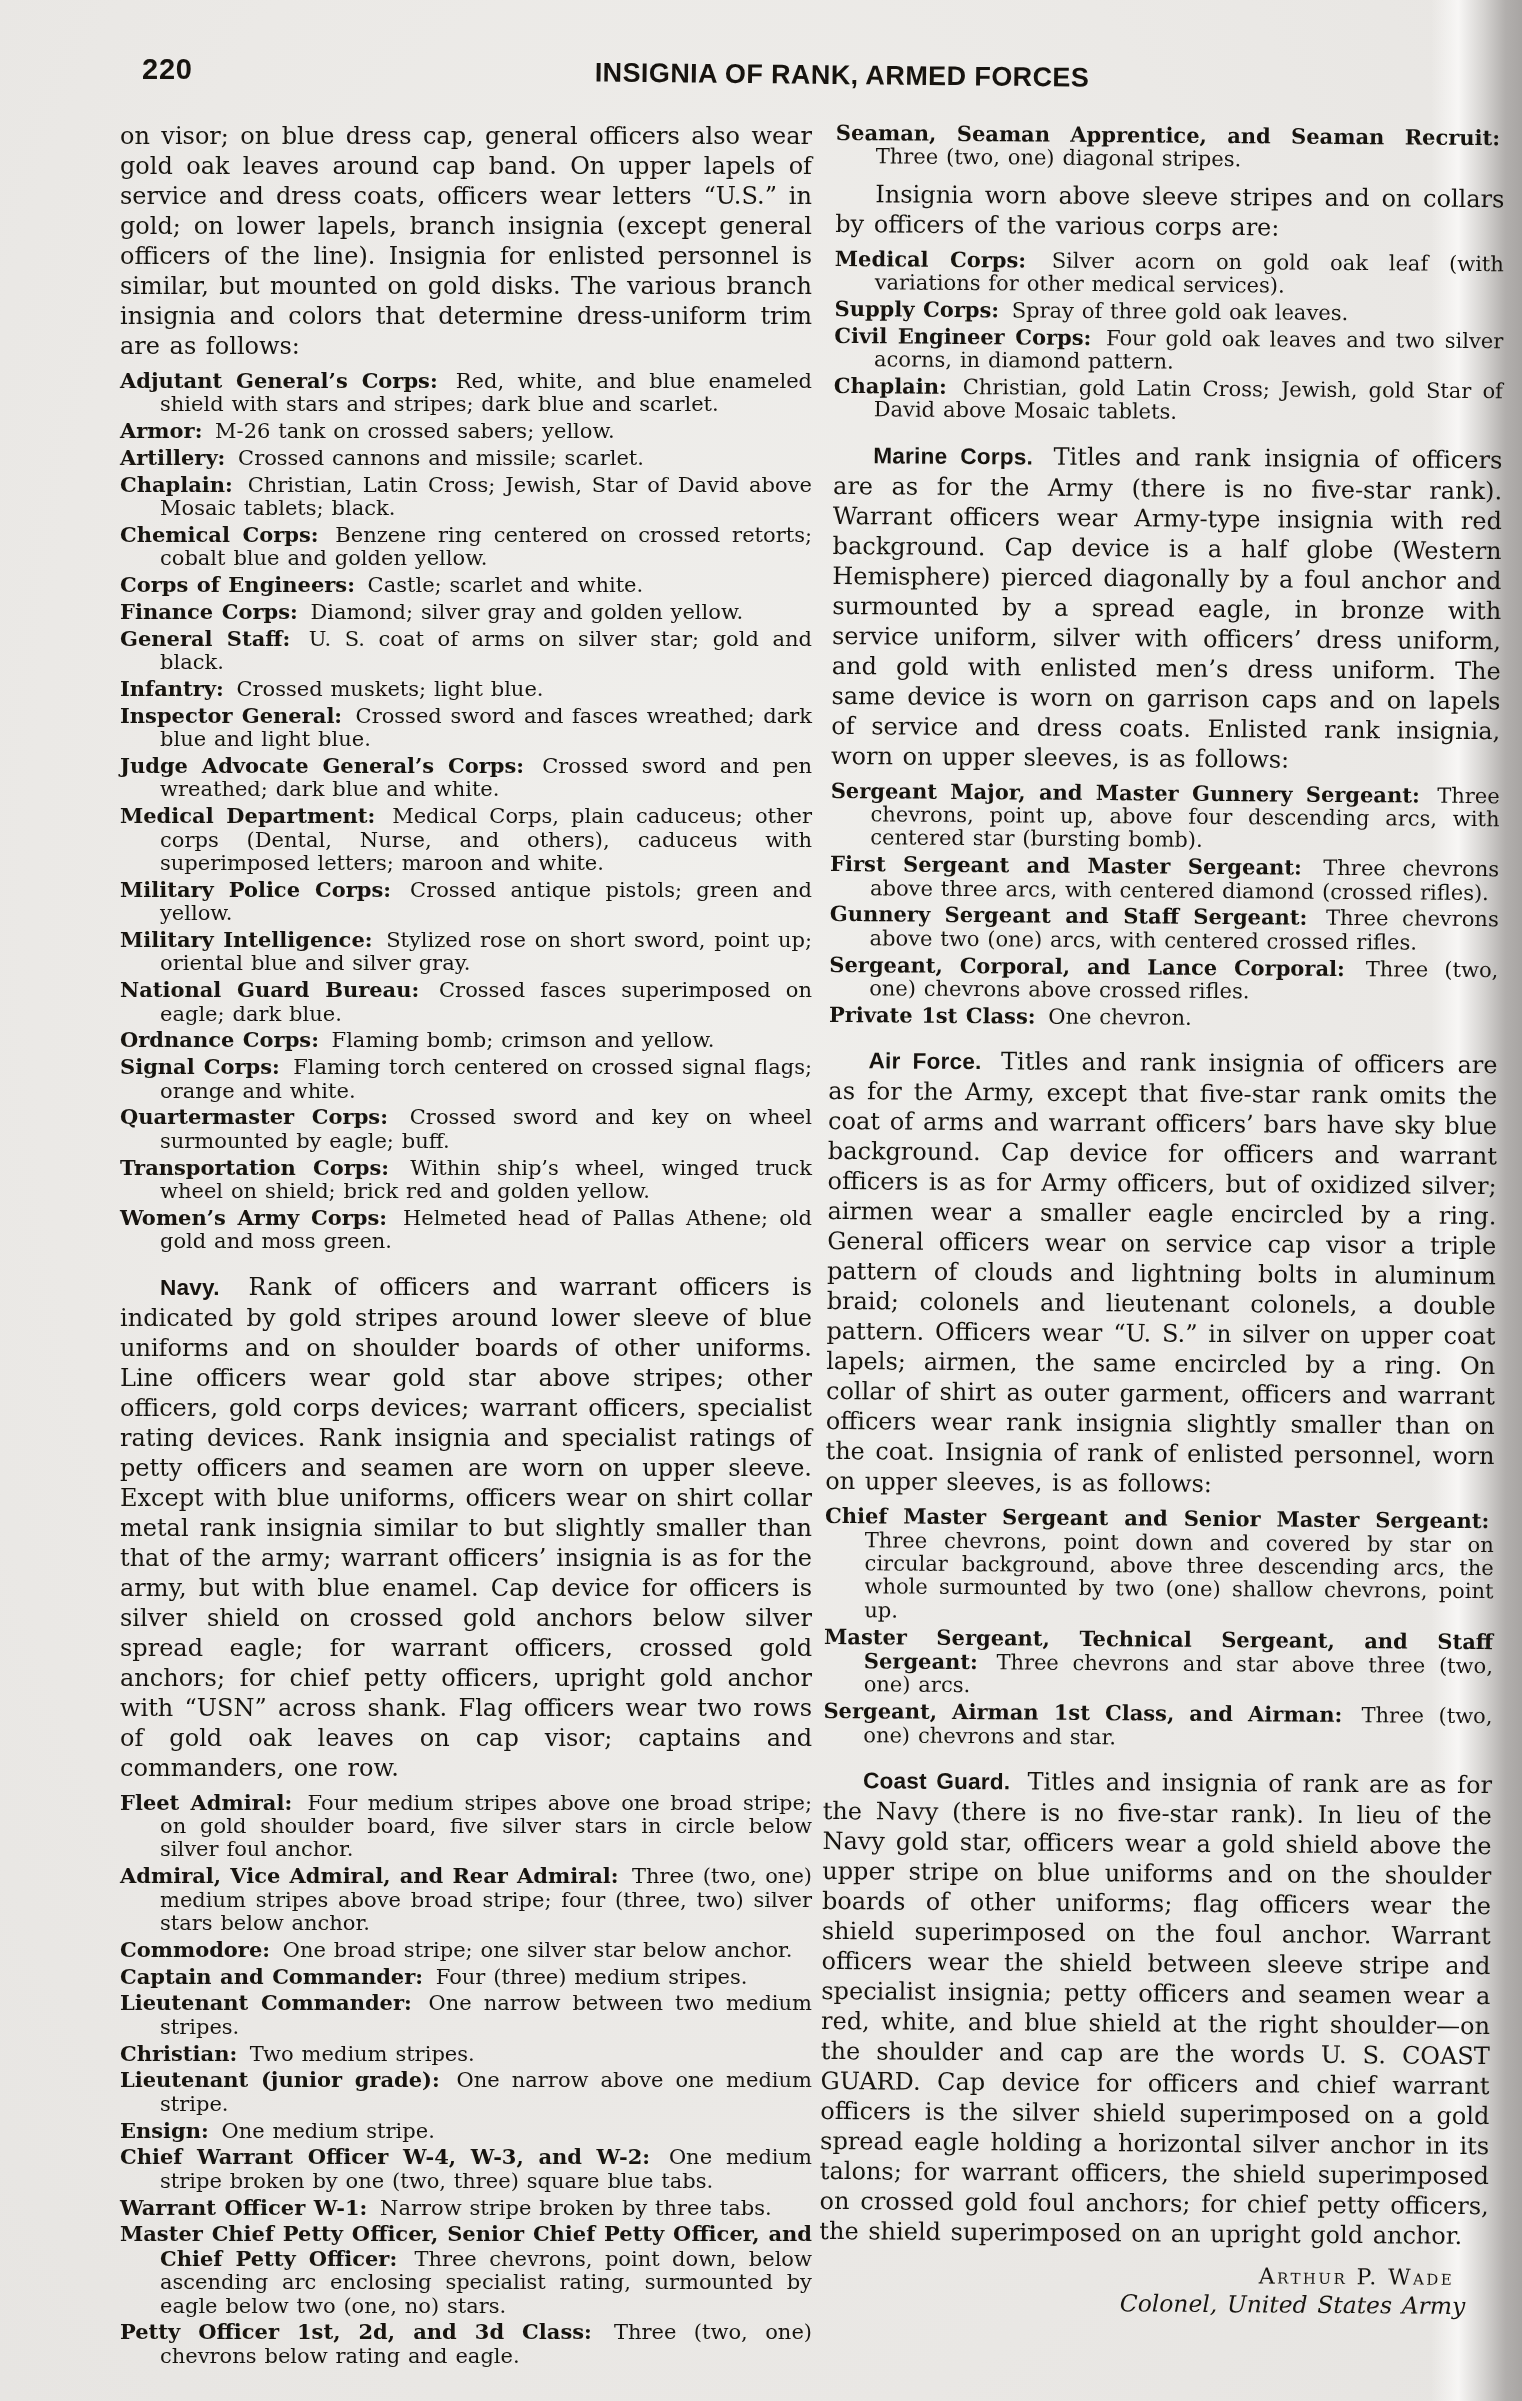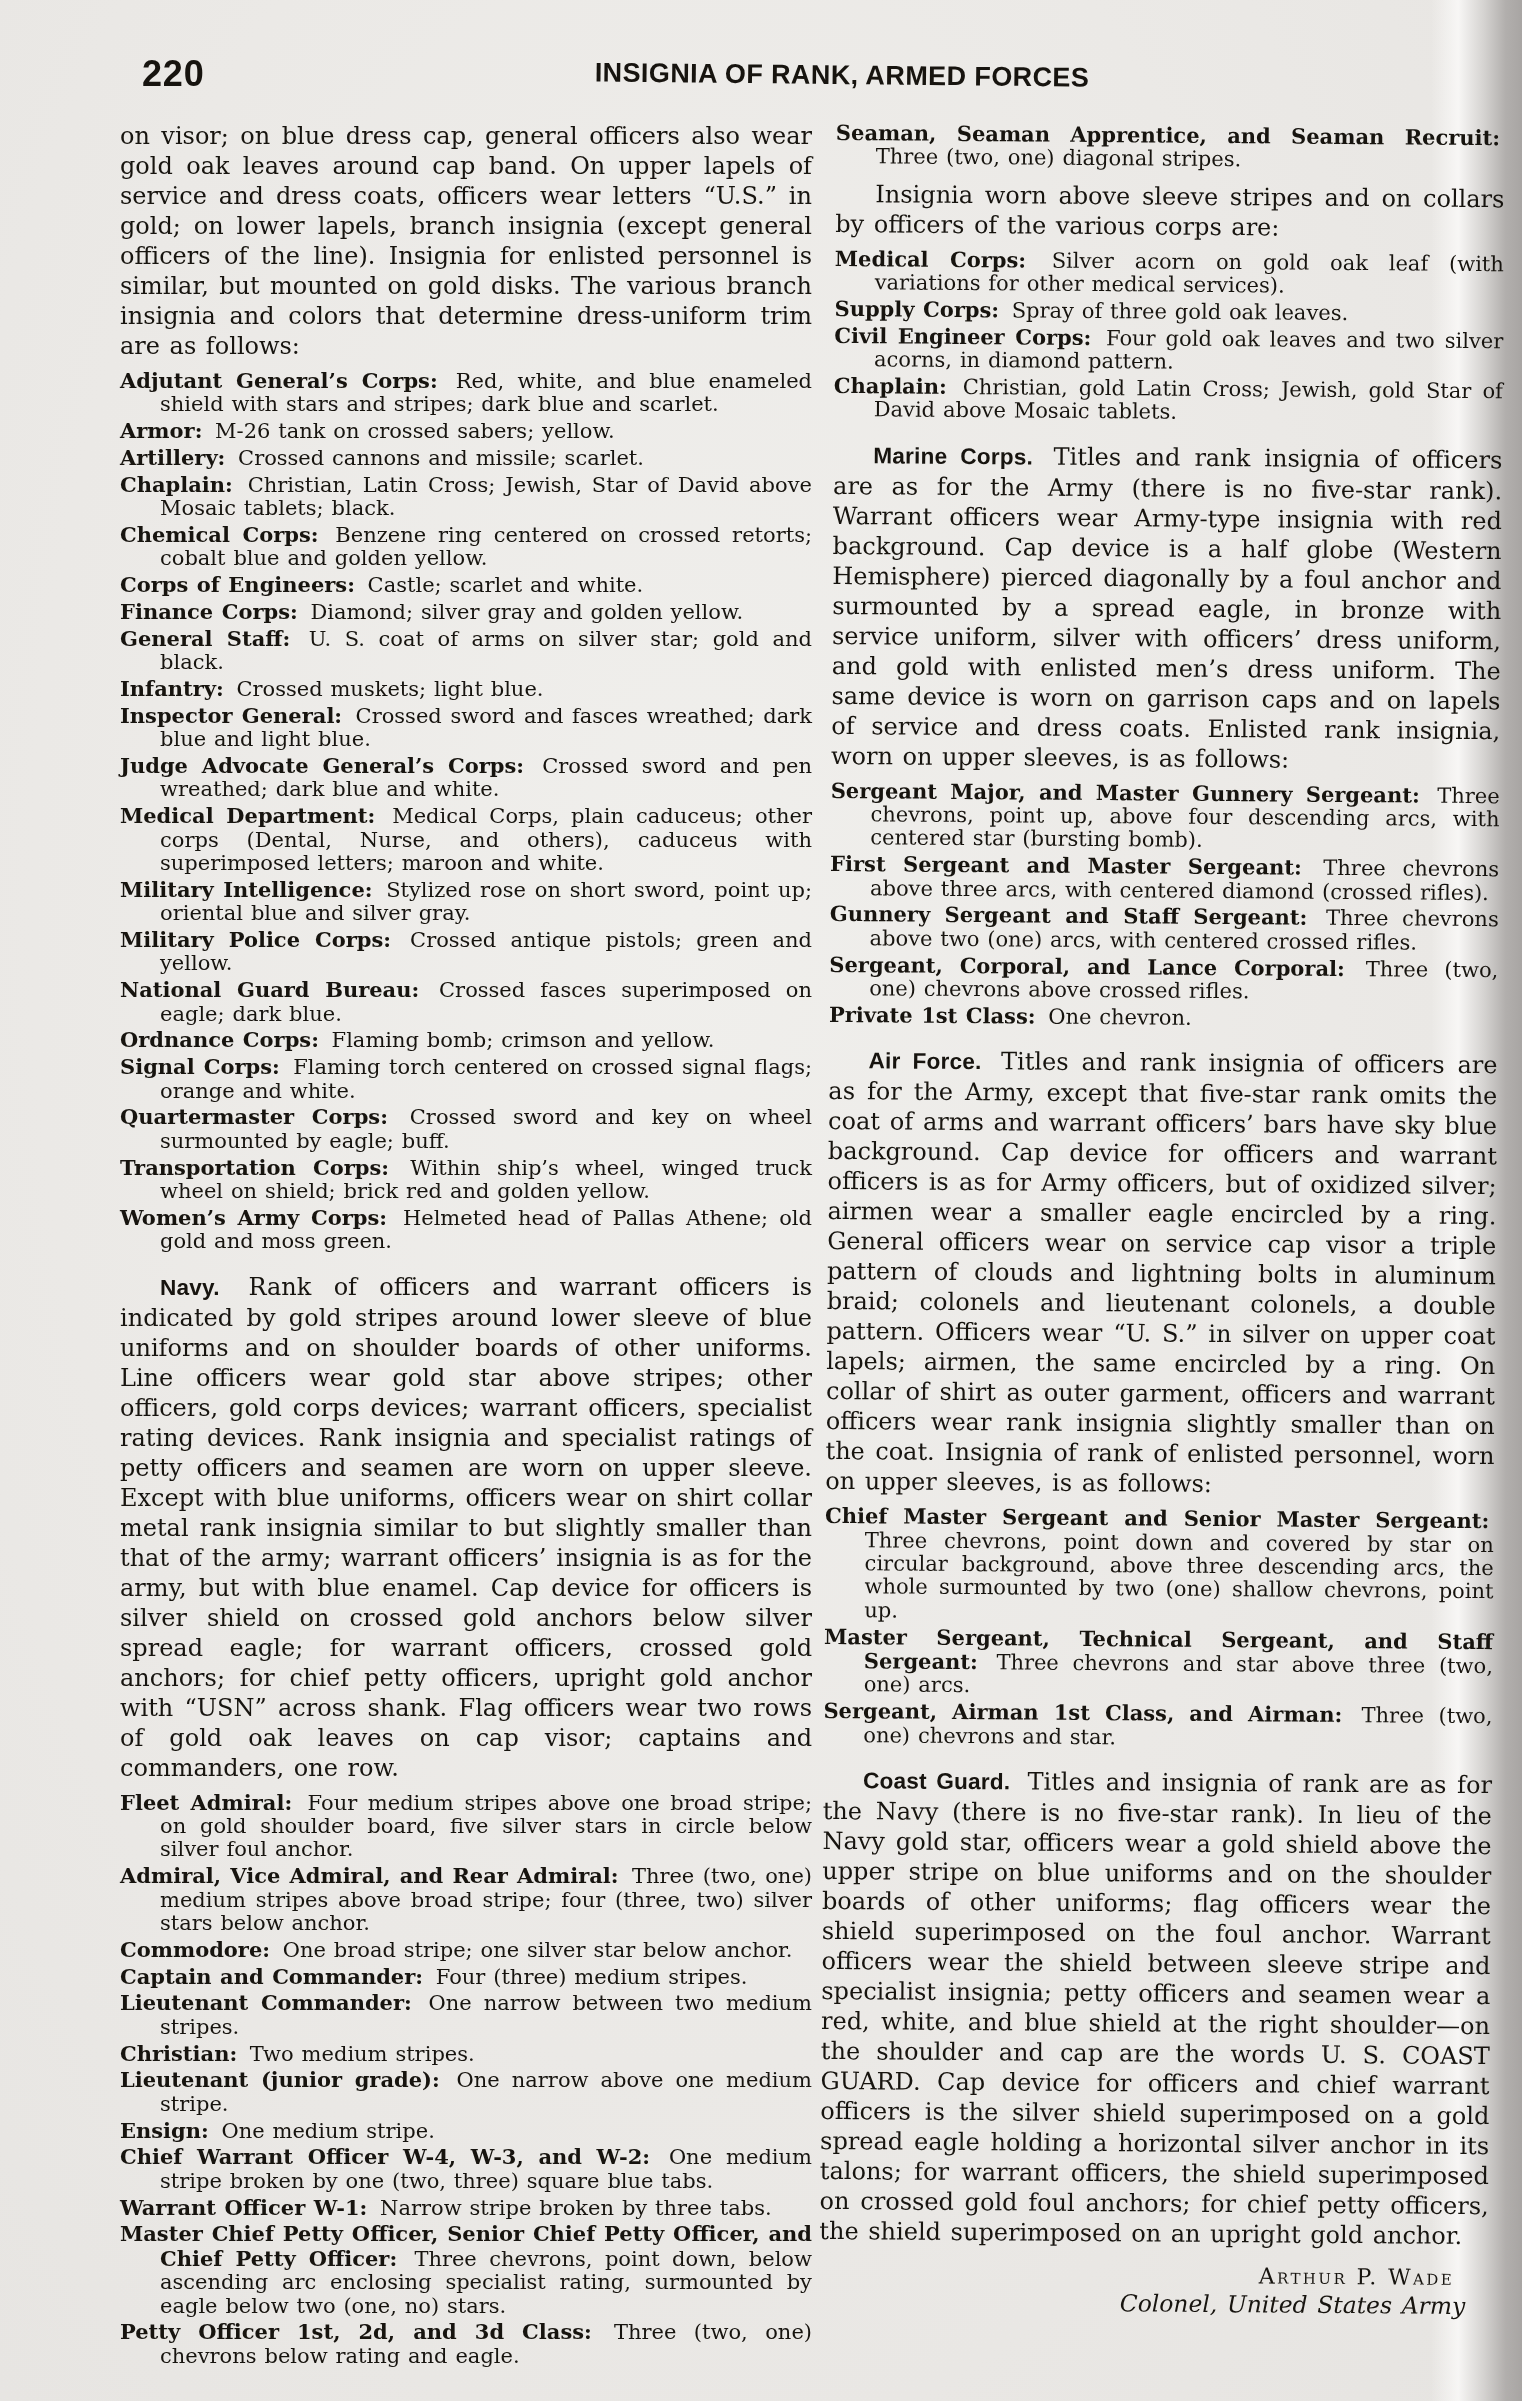--- a/index.html
+++ b/index.html
@@ -15,21 +15,21 @@
     background:linear-gradient(to right,
       rgba(235,233,230,0) 0%,
       rgba(250,249,248,0.85) 30%,
       rgba(208,206,204,0.8) 58%,
       rgba(176,173,171,0.97) 82%,
       #a8a5a3 100%);
     pointer-events:none;
   }
   .pagenum{
     position:absolute;left:142px;top:53px;
-    font-family:"Liberation Sans",sans-serif;font-weight:700;font-size:36px;
+    font-family:"Liberation Sans",sans-serif;font-weight:700;font-size:29px;
     letter-spacing:0.8px;
   }
   .running-head{
     position:absolute;left:842px;top:60px;
     transform:translateX(-50%) rotate(0.6deg);
     font-family:"Liberation Sans",sans-serif;font-weight:700;font-size:27px;
     letter-spacing:0.4px;white-space:nowrap;
   }
   .columns{
     position:absolute;left:120px;top:121px;width:1385px;
@@ -98,23 +98,23 @@
           <div class="entry"><b>General Staff:</b> <span>U. S. coat of arms on silver star; gold and black.</span></div>
 
           <div class="entry"><b>Infantry:</b> <span>Crossed muskets; light blue.</span></div>
 
           <div class="entry"><b>Inspector General:</b> <span>Crossed sword and fasces wreathed; dark blue and light blue.</span></div>
 
           <div class="entry"><b>Judge Advocate General’s Corps:</b> <span>Crossed sword and pen wreathed; dark blue and white.</span></div>
 
           <div class="entry"><b>Medical Department:</b> <span>Medical Corps, plain caduceus; other corps (Dental, Nurse, and others), caduceus with superimposed letters; maroon and white.</span></div>
 
+          <div class="entry"><b>Military Police Corps:</b> <span>Crossed antique pistols; green and yellow.</span></div>
+
           <div class="entry"><b>Military Intelligence:</b> <span>Stylized rose on short sword, point up; oriental blue and silver gray.</span></div>
-
-          <div class="entry"><b>Military Police Corps:</b> <span>Crossed antique pistols; green and yellow.</span></div>
 
           <div class="entry"><b>National Guard Bureau:</b> <span>Crossed fasces superimposed on eagle; dark blue.</span></div>
 
           <div class="entry"><b>Ordnance Corps:</b> <span>Flaming bomb; crimson and yellow.</span></div>
 
           <div class="entry"><b>Signal Corps:</b> <span>Flaming torch centered on crossed signal flags; orange and white.</span></div>
 
           <div class="entry"><b>Quartermaster Corps:</b> <span>Crossed sword and key on wheel surmounted by eagle; buff.</span></div>
 
           <div class="entry"><b>Transportation Corps:</b> <span>Within ship’s wheel, winged truck wheel on shield; brick red and golden yellow.</span></div>

